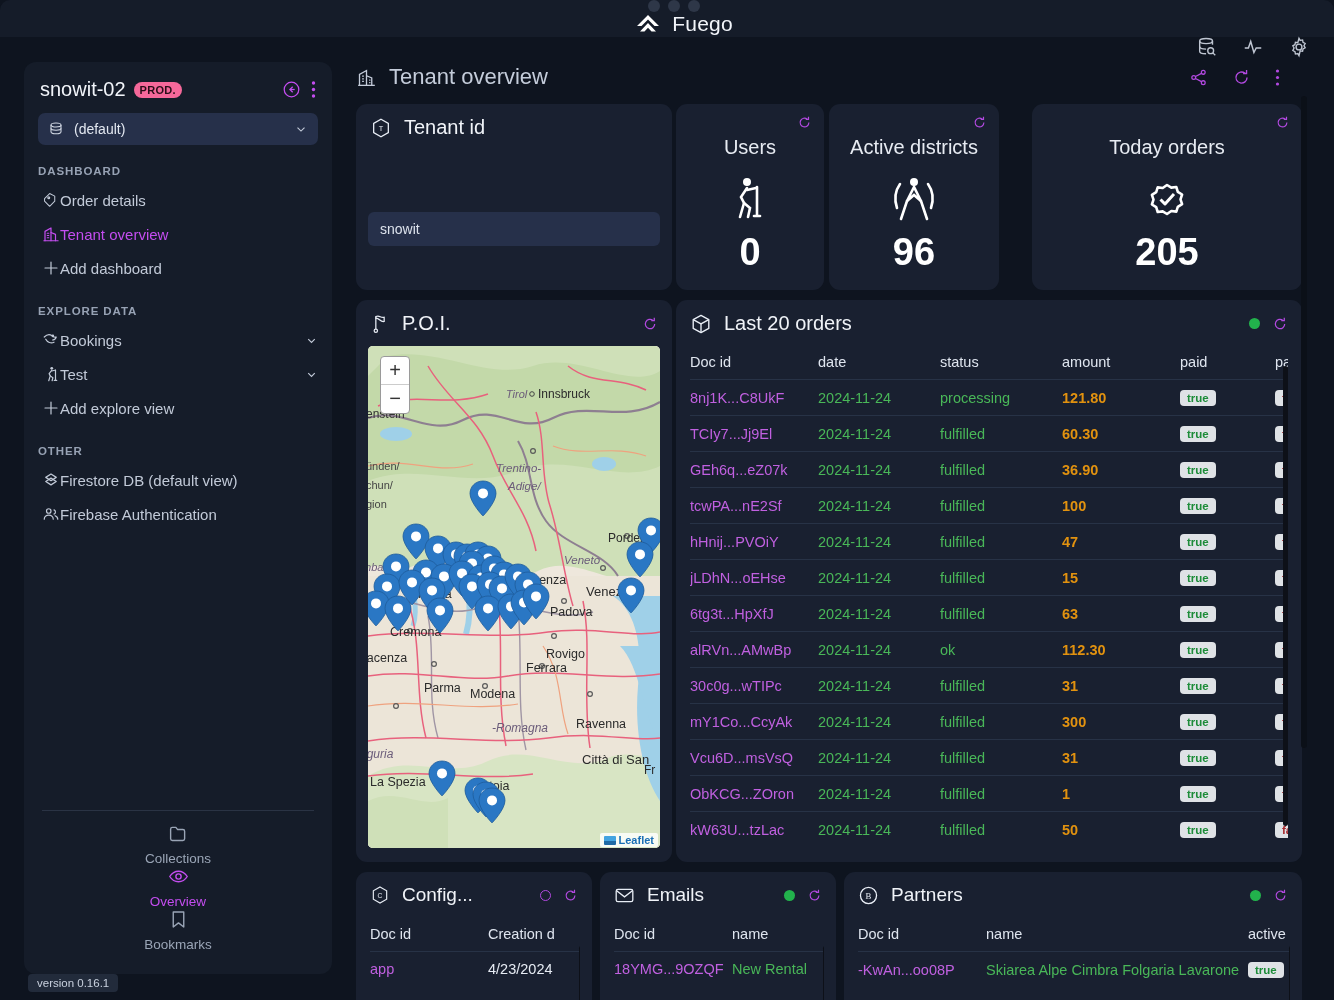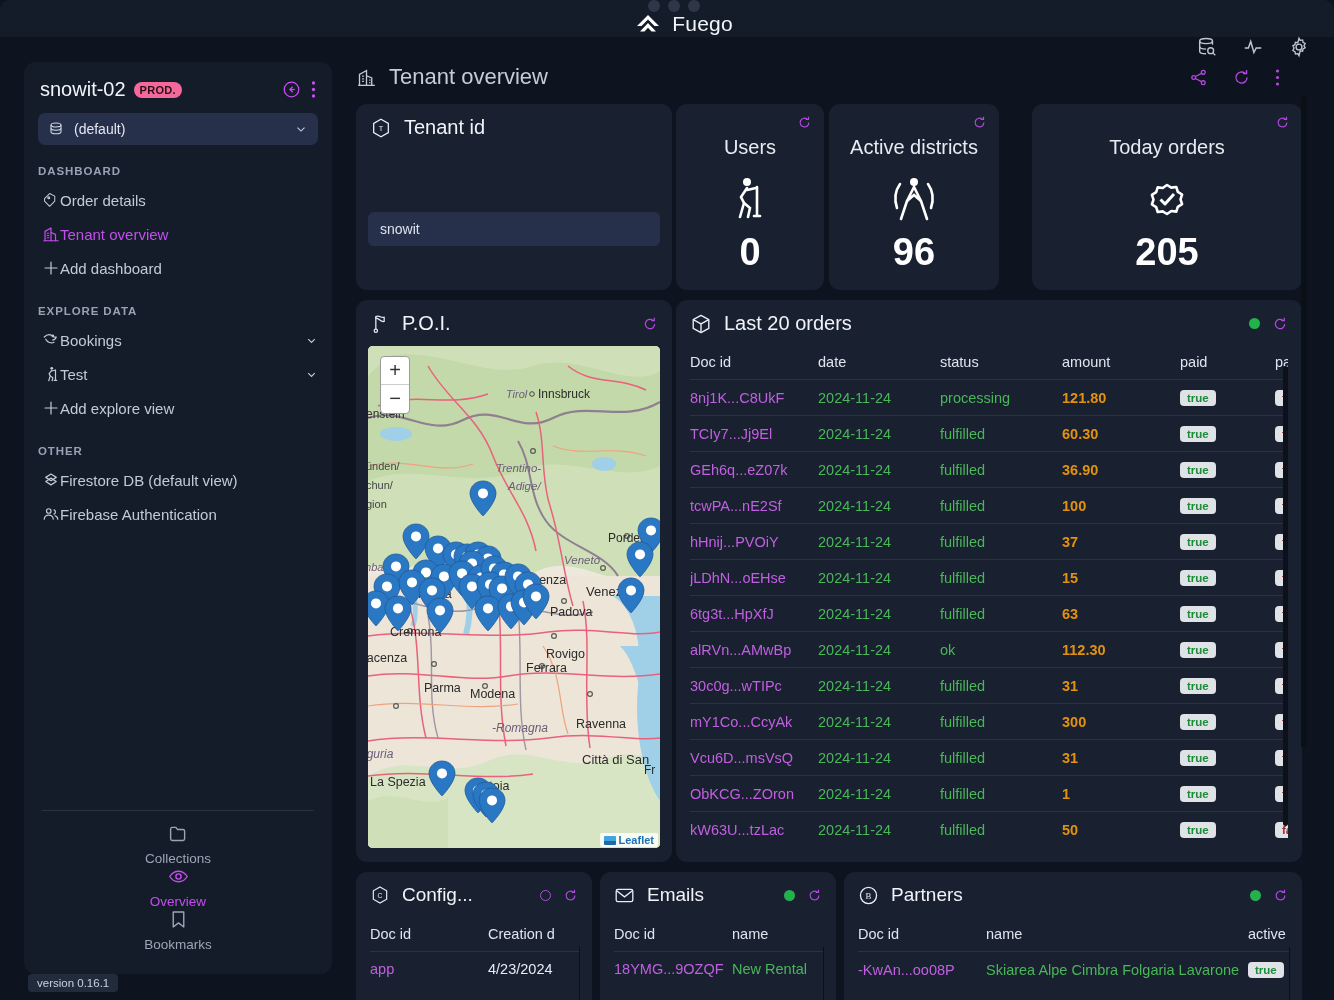--- a/index.html
+++ b/index.html
@@ -687,21 +687,21 @@
                 <td class="c-date">2024-11-24</td>
                 <td class="c-status">fulfilled</td>
                 <td class="c-amount">100</td>
                 <td><span class="pill true">true</span></td>
                 <td><span class="pill false">false</span></td>
               </tr>
               <tr>
                 <td class="c-doc">hHnij...PVOiY</td>
                 <td class="c-date">2024-11-24</td>
                 <td class="c-status">fulfilled</td>
-                <td class="c-amount">37</td>
+                <td class="c-amount">47</td>
                 <td><span class="pill true">true</span></td>
                 <td><span class="pill false">false</span></td>
               </tr>
               <tr>
                 <td class="c-doc">jLDhN...oEHse</td>
                 <td class="c-date">2024-11-24</td>
                 <td class="c-status">fulfilled</td>
                 <td class="c-amount">15</td>
                 <td><span class="pill true">true</span></td>
                 <td><span class="pill false">false</span></td>

